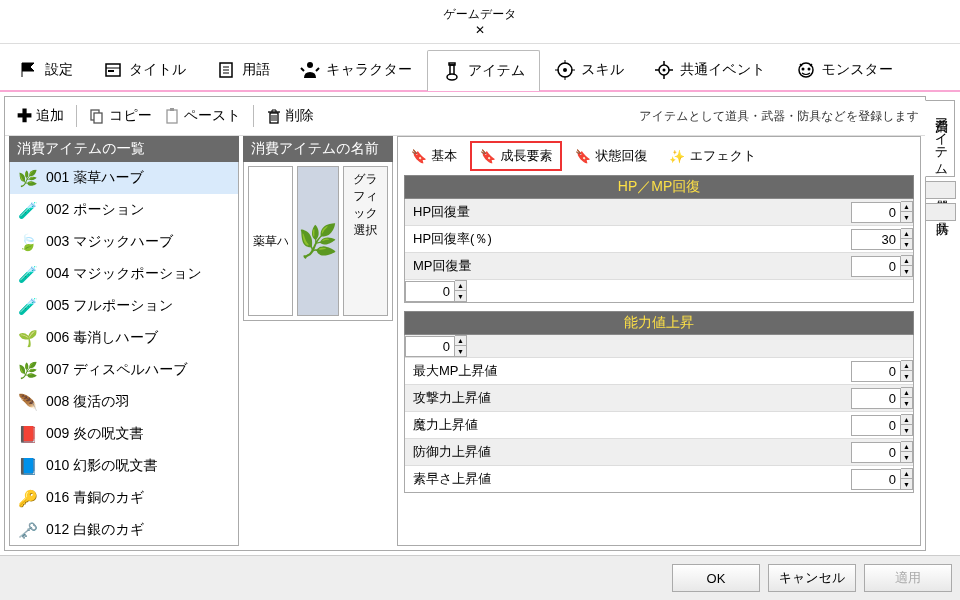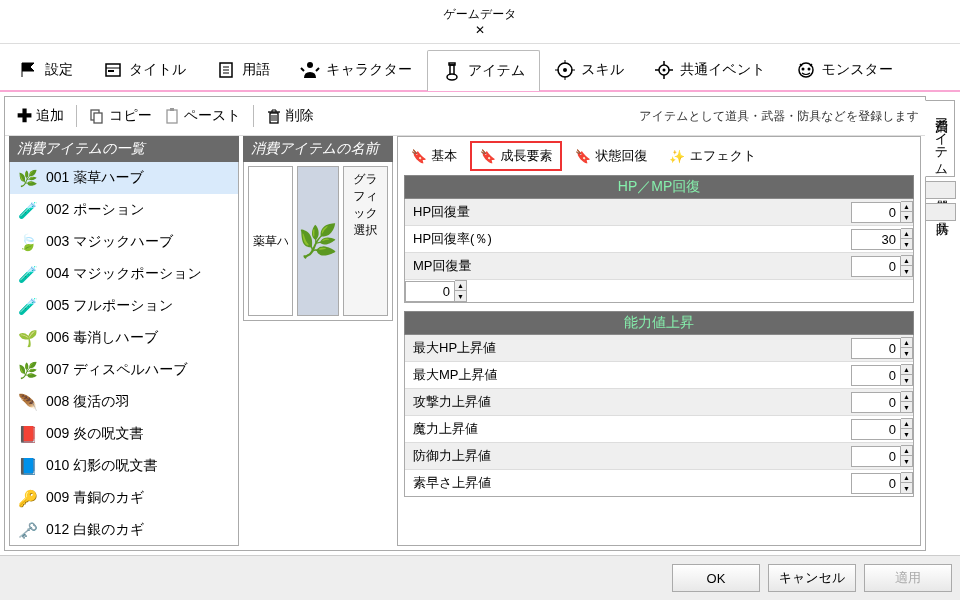--- a/index.html
+++ b/index.html
@@ -23,41 +23,41 @@
   .sidetab.inactive { background: #eee; }
 
   .toolbar { display: flex; align-items: center; padding: 6px; border-bottom: 1px solid #ddd; }
   .toolbar .btn { display: flex; align-items: center; gap: 4px; padding: 2px 6px; cursor: pointer; font-size: 14px; }
   .toolbar .sep { width: 1px; height: 22px; background: #bbb; margin: 0 6px; }
   .toolbar .spacer { flex: 1; }
   .toolbar .hint { font-size: 12px; color: #333; }
 
   .columns { display: flex; flex: 1; gap: 4px; padding: 0 4px 4px 4px; overflow: hidden; }
 
-  .panel-head { background: #6a6a6a; color: #fff; padding: 4px 8px; font-size: 14px; font-style: italic; }
+  .panel-head { background: #6a6a6a; color: #fff; padding: 4px 8px; font-size: 14px; }
   .left-panel { width: 230px; display: flex; flex-direction: column; }
   .item-list { flex: 1; overflow-y: scroll; border: 1px solid #aaa; border-top: none; background: #fff; }
   .item-row { display: flex; align-items: center; gap: 6px; padding: 4px 6px; cursor: pointer; font-size: 14px; }
   .item-row.selected { background: #d9eafb; }
   .item-icon { width: 24px; height: 24px; display: flex; align-items: center; justify-content: center; font-size: 16px; }
 
   .mid-panel { width: 150px; display: flex; flex-direction: column; }
   .name-box { border: 1px solid #aaa; border-top: none; padding: 4px; background: #fff; display: flex; gap: 4px; }
   .name-input { width: 100%; border: 1px solid #aaa; padding: 2px 4px; font-size: 12px; }
   .preview { width: 100%; height: 150px; background: #cdd5e2; border: 1px solid #aaa; display: flex; align-items: center; justify-content: center; }
   .preview .herb { font-size: 32px; }
   .graphic-btn { width: 100%; padding: 4px; border: 1px solid #aaa; background: #f5f5f5; cursor: pointer; text-align: center; font-size: 12px; }
 
   .right-panel { flex: 1; display: flex; flex-direction: column; border: 1px solid #aaa; background: #fff; }
   .subtabs { display: flex; gap: 4px; padding: 4px; }
   .subtab { display: flex; align-items: center; gap: 4px; padding: 4px 8px; cursor: pointer; font-size: 13px; border: 1px solid transparent; }
   .subtab.highlight { border: 2px solid #e33; }
 
   .content-area { flex: 1; padding: 0 6px 6px 6px; overflow: auto; }
-  .section-head { background: #6a6a6a; color: #86efac; text-align: center; padding: 2px; font-size: 14px; border: 1px solid #888; }
+  .section-head { background: #6a6a6a; color: #fde047; text-align: center; padding: 2px; font-size: 14px; border: 1px solid #888; }
   .section-body { border: 1px solid #aaa; border-top: none; margin-bottom: 8px; }
   .field-row { display: flex; align-items: center; border-bottom: 1px solid #ddd; }
   .field-row:last-child { border-bottom: none; }
   .field-row:nth-child(odd) { background: #efefef; }
   .field-row:nth-child(even) { background: #fff; }
   .field-label { flex: 1; padding: 4px 8px; font-size: 13px; }
   .field-val { width: 50px; text-align: right; padding: 2px 4px; border: 1px solid #aaa; font-size: 13px; background: #fff; margin-right: 0; }
   .spinner { width: 12px; display: flex; flex-direction: column; border: 1px solid #aaa; border-left: none; }
   .spinner div { height: 10px; font-size: 7px; display: flex; align-items: center; justify-content: center; background: #eee; cursor: pointer; }
   .spinner div:first-child { border-bottom: 1px solid #aaa; }
@@ -254,21 +254,21 @@
               <div class="item-row">
                 <span class="item-icon">📕</span>
                 <span>009 炎の呪文書</span>
               </div>
               <div class="item-row">
                 <span class="item-icon">📘</span>
                 <span>010 幻影の呪文書</span>
               </div>
               <div class="item-row">
                 <span class="item-icon">🔑</span>
-                <span>009 青銅のカギ</span>
+                <span>016 青銅のカギ</span>
               </div>
               <div class="item-row">
                 <span class="item-icon">🗝️</span>
                 <span>012 白銀のカギ</span>
               </div>
               <div class="item-row">
                 <span class="item-icon">🏵️</span>
                 <span>013 黄金のカギ</span>
               </div>
             </div>
@@ -335,21 +335,20 @@
                   <input class="field-val" value="0" style="">
                   <div class="spinner">
                     <div>▲</div>
                     <div>▼</div>
                   </div>
                 </div>
               </div>
             <div class="section-head">能力値上昇</div>
             <div class="section-body" id="section2-body">
                 <div class="field-row">
-                  <div class="field-label">最大HP上昇値</div>
                   <input class="field-val" value="0" style="">
                   <div class="spinner">
                     <div>▲</div>
                     <div>▼</div>
                   </div>
                 </div>
                 <div class="field-row">
                   <div class="field-label">最大MP上昇値</div>
                   <input class="field-val" value="0" style="">
                   <div class="spinner">

